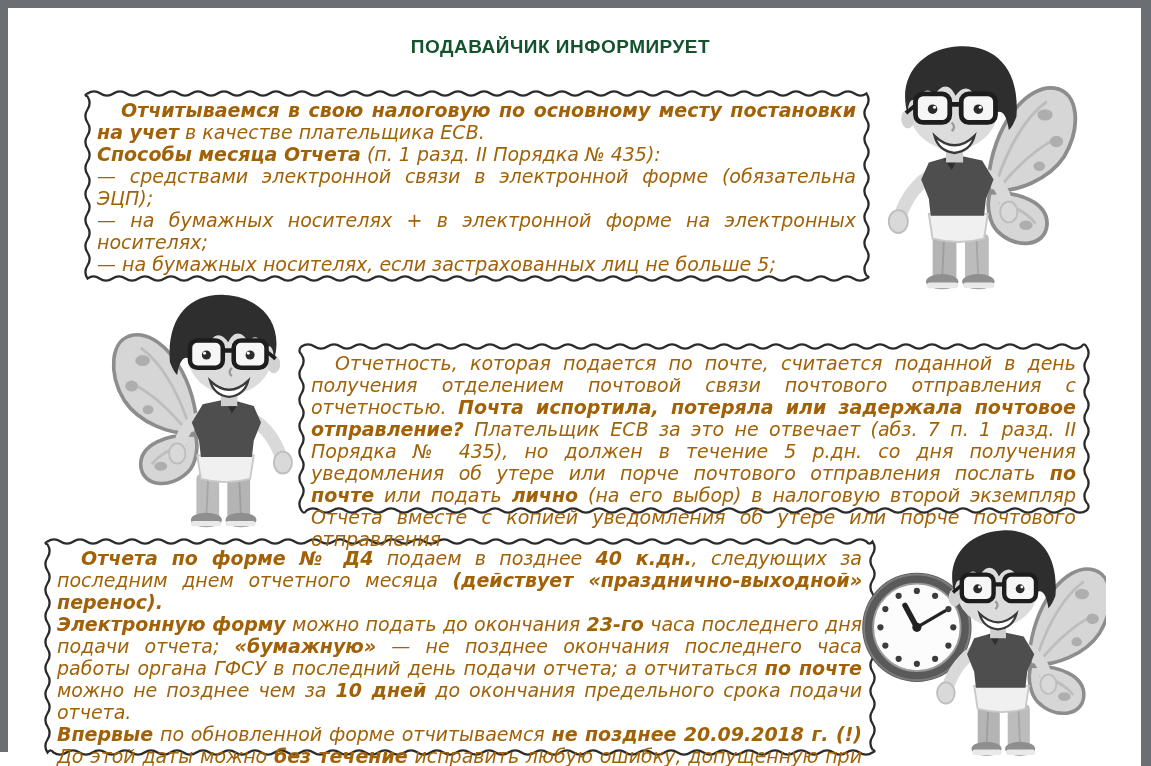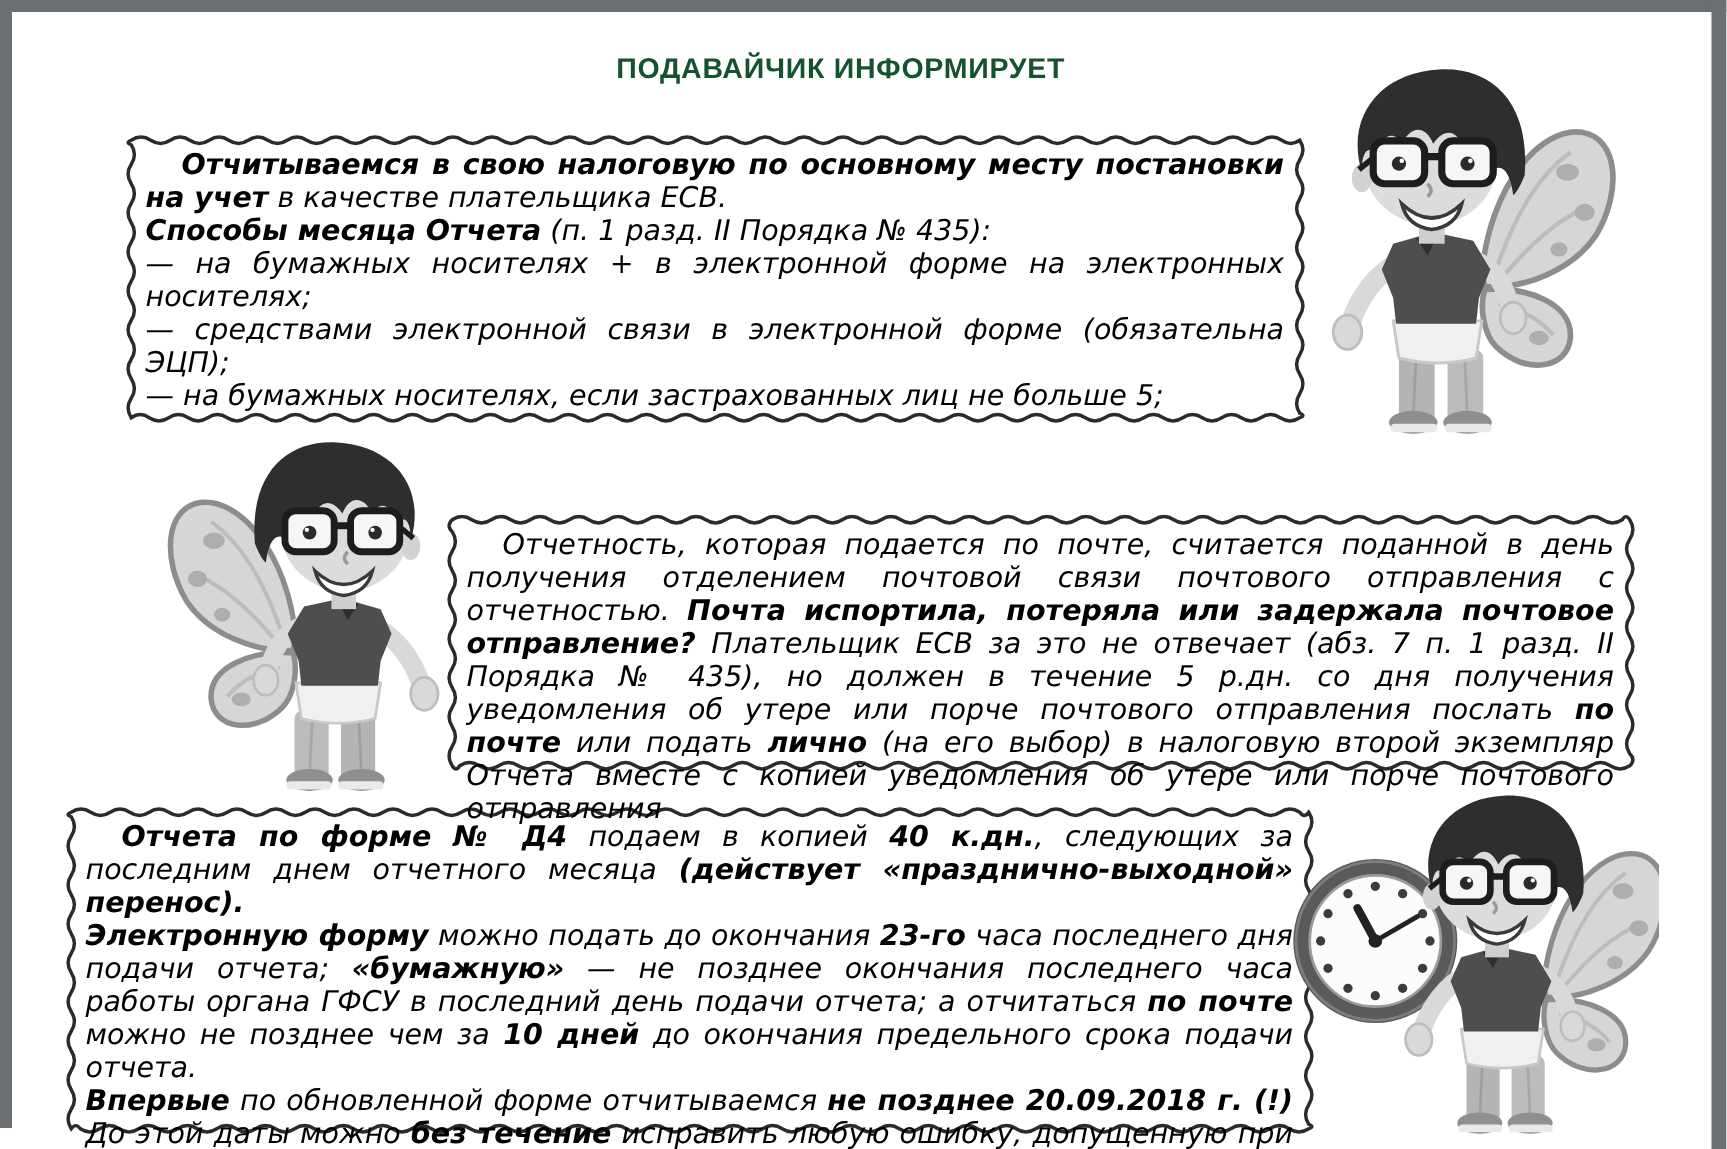--- a/index.html
+++ b/index.html
@@ -25,21 +25,21 @@
   }
 
   
   .bubble { position: absolute; }
   .bubble-border { position: absolute; left: 0; top: 0; width: 100%; height: 100%; display: block; }
   .bubble-content {
     position: relative; z-index: 1;
     padding: 9px 14px 6px 13px;
     font-style: italic;
     font-size: 19px; line-height: 22px;
-    color: #000000;
+    color: #a16207;
     text-align: justify;
   }
   .bubble1 { left: 84px;  top: 90px;  width: 786px; height: 192px; }
   .bubble2 { left: 298px; top: 343px; width: 792px; height: 171px; }
   .bubble3 { left: 44px;  top: 538px; width: 832px; height: 218px; }
   .line { margin: 0; }
   .line.indent { text-indent: 24px; }
   .b { font-weight: 700; }
 
   
@@ -116,41 +116,41 @@
     </defs>
   </svg>
 
   <section class="bubble bubble1">
     <svg class="bubble-border" xmlns="http://www.w3.org/2000/svg" viewBox="0 0 786 192">
         <path d="M 3.5 3.5 Q 10 -0.7000000000000002 16.5 3.5 Q 23 7.7 29.5 3.5 Q 36 -0.7000000000000002 42.5 3.5 Q 49 7.7 55.5 3.5 Q 62 -0.7000000000000002 68.5 3.5 Q 75 7.7 81.5 3.5 Q 88 -0.7000000000000002 94.5 3.5 Q 101 7.7 107.5 3.5 Q 114 -0.7000000000000002 120.5 3.5 Q 127 7.7 133.5 3.5 Q 140 -0.7000000000000002 146.5 3.5 Q 153 7.7 159.5 3.5 Q 166 -0.7000000000000002 172.5 3.5 Q 179 7.7 185.5 3.5 Q 192 -0.7000000000000002 198.5 3.5 Q 205 7.7 211.5 3.5 Q 218 -0.7000000000000002 224.5 3.5 Q 231 7.7 237.5 3.5 Q 244 -0.7000000000000002 250.5 3.5 Q 257 7.7 263.5 3.5 Q 270 -0.7000000000000002 276.5 3.5 Q 283 7.7 289.5 3.5 Q 296 -0.7000000000000002 302.5 3.5 Q 309 7.7 315.5 3.5 Q 322 -0.7000000000000002 328.5 3.5 Q 335 7.7 341.5 3.5 Q 348 -0.7000000000000002 354.5 3.5 Q 361 7.7 367.5 3.5 Q 374 -0.7000000000000002 380.5 3.5 Q 387 7.7 393.5 3.5 Q 400 -0.7000000000000002 406.5 3.5 Q 413 7.7 419.5 3.5 Q 426 -0.7000000000000002 432.5 3.5 Q 439 7.7 445.5 3.5 Q 452 -0.7000000000000002 458.5 3.5 Q 465 7.7 471.5 3.5 Q 478 -0.7000000000000002 484.5 3.5 Q 491 7.7 497.5 3.5 Q 504 -0.7000000000000002 510.5 3.5 Q 517 7.7 523.5 3.5 Q 530 -0.7000000000000002 536.5 3.5 Q 543 7.7 549.5 3.5 Q 556 -0.7000000000000002 562.5 3.5 Q 569 7.7 575.5 3.5 Q 582 -0.7000000000000002 588.5 3.5 Q 595 7.7 601.5 3.5 Q 608 -0.7000000000000002 614.5 3.5 Q 621 7.7 627.5 3.5 Q 634 -0.7000000000000002 640.5 3.5 Q 647 7.7 653.5 3.5 Q 660 -0.7000000000000002 666.5 3.5 Q 673 7.7 679.5 3.5 Q 686 -0.7000000000000002 692.5 3.5 Q 699 7.7 705.5 3.5 Q 712 -0.7000000000000002 718.5 3.5 Q 725 7.7 731.5 3.5 Q 738 -0.7000000000000002 744.5 3.5 Q 751 7.7 757.5 3.5 Q 764 -0.7000000000000002 770.5 3.5 Q 776.5 7.7 782.5 3.5 Q 786.7 10 782.5 16.5 Q 778.3 23 782.5 29.5 Q 786.7 36 782.5 42.5 Q 778.3 49 782.5 55.5 Q 786.7 62 782.5 68.5 Q 778.3 75 782.5 81.5 Q 786.7 88 782.5 94.5 Q 778.3 101 782.5 107.5 Q 786.7 114 782.5 120.5 Q 778.3 127 782.5 133.5 Q 786.7 140 782.5 146.5 Q 778.3 153 782.5 159.5 Q 786.7 166 782.5 172.5 Q 778.3 179 782.5 185.5 Q 786.7 187 782.5 188.5 Q 776 192.7 769.5 188.5 Q 763 184.3 756.5 188.5 Q 750 192.7 743.5 188.5 Q 737 184.3 730.5 188.5 Q 724 192.7 717.5 188.5 Q 711 184.3 704.5 188.5 Q 698 192.7 691.5 188.5 Q 685 184.3 678.5 188.5 Q 672 192.7 665.5 188.5 Q 659 184.3 652.5 188.5 Q 646 192.7 639.5 188.5 Q 633 184.3 626.5 188.5 Q 620 192.7 613.5 188.5 Q 607 184.3 600.5 188.5 Q 594 192.7 587.5 188.5 Q 581 184.3 574.5 188.5 Q 568 192.7 561.5 188.5 Q 555 184.3 548.5 188.5 Q 542 192.7 535.5 188.5 Q 529 184.3 522.5 188.5 Q 516 192.7 509.5 188.5 Q 503 184.3 496.5 188.5 Q 490 192.7 483.5 188.5 Q 477 184.3 470.5 188.5 Q 464 192.7 457.5 188.5 Q 451 184.3 444.5 188.5 Q 438 192.7 431.5 188.5 Q 425 184.3 418.5 188.5 Q 412 192.7 405.5 188.5 Q 399 184.3 392.5 188.5 Q 386 192.7 379.5 188.5 Q 373 184.3 366.5 188.5 Q 360 192.7 353.5 188.5 Q 347 184.3 340.5 188.5 Q 334 192.7 327.5 188.5 Q 321 184.3 314.5 188.5 Q 308 192.7 301.5 188.5 Q 295 184.3 288.5 188.5 Q 282 192.7 275.5 188.5 Q 269 184.3 262.5 188.5 Q 256 192.7 249.5 188.5 Q 243 184.3 236.5 188.5 Q 230 192.7 223.5 188.5 Q 217 184.3 210.5 188.5 Q 204 192.7 197.5 188.5 Q 191 184.3 184.5 188.5 Q 178 192.7 171.5 188.5 Q 165 184.3 158.5 188.5 Q 152 192.7 145.5 188.5 Q 139 184.3 132.5 188.5 Q 126 192.7 119.5 188.5 Q 113 184.3 106.5 188.5 Q 100 192.7 93.5 188.5 Q 87 184.3 80.5 188.5 Q 74 192.7 67.5 188.5 Q 61 184.3 54.5 188.5 Q 48 192.7 41.5 188.5 Q 35 184.3 28.5 188.5 Q 22 192.7 15.5 188.5 Q 9.5 184.3 3.5 188.5 Q -0.7000000000000002 182 3.5 175.5 Q 7.7 169 3.5 162.5 Q -0.7000000000000002 156 3.5 149.5 Q 7.7 143 3.5 136.5 Q -0.7000000000000002 130 3.5 123.5 Q 7.7 117 3.5 110.5 Q -0.7000000000000002 104 3.5 97.5 Q 7.7 91 3.5 84.5 Q -0.7000000000000002 78 3.5 71.5 Q 7.7 65 3.5 58.5 Q -0.7000000000000002 52 3.5 45.5 Q 7.7 39 3.5 32.5 Q -0.7000000000000002 26 3.5 19.5 Q 7.7 13 3.5 6.5 Q -0.7000000000000002 5 3.5 3.5 Z" fill="#ffffff" stroke="#2b2b2b" stroke-width="2.3"></path>
       </svg>
     <div class="bubble-content">
         <p class="line indent"><span class="b">Отчитываемся в свою налоговую по основному месту постановки на учет</span><span> в качестве плательщика ЕСВ.</span></p>
         <p class="line"><span class="b">Способы месяца Отчета</span><span> (п. 1 разд. II Порядка № 435):</span></p>
+        <p class="line"><span>— средствами электронной связи в электронной форме (обязательна ЭЦП);</span></p>
         <p class="line"><span>— на бумажных носителях + в электронной форме на электронных носителях;</span></p>
-        <p class="line"><span>— средствами электронной связи в электронной форме (обязательна ЭЦП);</span></p>
         <p class="line"><span>— на бумажных носителях, если застрахованных лиц не больше 5;</span></p>
       </div>
   </section>
 
   <section class="bubble bubble2">
     <svg class="bubble-border" xmlns="http://www.w3.org/2000/svg" viewBox="0 0 792 171">
         <path d="M 3.5 3.5 Q 10 -0.7000000000000002 16.5 3.5 Q 23 7.7 29.5 3.5 Q 36 -0.7000000000000002 42.5 3.5 Q 49 7.7 55.5 3.5 Q 62 -0.7000000000000002 68.5 3.5 Q 75 7.7 81.5 3.5 Q 88 -0.7000000000000002 94.5 3.5 Q 101 7.7 107.5 3.5 Q 114 -0.7000000000000002 120.5 3.5 Q 127 7.7 133.5 3.5 Q 140 -0.7000000000000002 146.5 3.5 Q 153 7.7 159.5 3.5 Q 166 -0.7000000000000002 172.5 3.5 Q 179 7.7 185.5 3.5 Q 192 -0.7000000000000002 198.5 3.5 Q 205 7.7 211.5 3.5 Q 218 -0.7000000000000002 224.5 3.5 Q 231 7.7 237.5 3.5 Q 244 -0.7000000000000002 250.5 3.5 Q 257 7.7 263.5 3.5 Q 270 -0.7000000000000002 276.5 3.5 Q 283 7.7 289.5 3.5 Q 296 -0.7000000000000002 302.5 3.5 Q 309 7.7 315.5 3.5 Q 322 -0.7000000000000002 328.5 3.5 Q 335 7.7 341.5 3.5 Q 348 -0.7000000000000002 354.5 3.5 Q 361 7.7 367.5 3.5 Q 374 -0.7000000000000002 380.5 3.5 Q 387 7.7 393.5 3.5 Q 400 -0.7000000000000002 406.5 3.5 Q 413 7.7 419.5 3.5 Q 426 -0.7000000000000002 432.5 3.5 Q 439 7.7 445.5 3.5 Q 452 -0.7000000000000002 458.5 3.5 Q 465 7.7 471.5 3.5 Q 478 -0.7000000000000002 484.5 3.5 Q 491 7.7 497.5 3.5 Q 504 -0.7000000000000002 510.5 3.5 Q 517 7.7 523.5 3.5 Q 530 -0.7000000000000002 536.5 3.5 Q 543 7.7 549.5 3.5 Q 556 -0.7000000000000002 562.5 3.5 Q 569 7.7 575.5 3.5 Q 582 -0.7000000000000002 588.5 3.5 Q 595 7.7 601.5 3.5 Q 608 -0.7000000000000002 614.5 3.5 Q 621 7.7 627.5 3.5 Q 634 -0.7000000000000002 640.5 3.5 Q 647 7.7 653.5 3.5 Q 660 -0.7000000000000002 666.5 3.5 Q 673 7.7 679.5 3.5 Q 686 -0.7000000000000002 692.5 3.5 Q 699 7.7 705.5 3.5 Q 712 -0.7000000000000002 718.5 3.5 Q 725 7.7 731.5 3.5 Q 738 -0.7000000000000002 744.5 3.5 Q 751 7.7 757.5 3.5 Q 764 -0.7000000000000002 770.5 3.5 Q 777 7.7 783.5 3.5 Q 786 -0.7000000000000002 788.5 3.5 Q 792.7 10 788.5 16.5 Q 784.3 23 788.5 29.5 Q 792.7 36 788.5 42.5 Q 784.3 49 788.5 55.5 Q 792.7 62 788.5 68.5 Q 784.3 75 788.5 81.5 Q 792.7 88 788.5 94.5 Q 784.3 101 788.5 107.5 Q 792.7 114 788.5 120.5 Q 784.3 127 788.5 133.5 Q 792.7 140 788.5 146.5 Q 784.3 153 788.5 159.5 Q 792.7 163.5 788.5 167.5 Q 782 171.7 775.5 167.5 Q 769 163.3 762.5 167.5 Q 756 171.7 749.5 167.5 Q 743 163.3 736.5 167.5 Q 730 171.7 723.5 167.5 Q 717 163.3 710.5 167.5 Q 704 171.7 697.5 167.5 Q 691 163.3 684.5 167.5 Q 678 171.7 671.5 167.5 Q 665 163.3 658.5 167.5 Q 652 171.7 645.5 167.5 Q 639 163.3 632.5 167.5 Q 626 171.7 619.5 167.5 Q 613 163.3 606.5 167.5 Q 600 171.7 593.5 167.5 Q 587 163.3 580.5 167.5 Q 574 171.7 567.5 167.5 Q 561 163.3 554.5 167.5 Q 548 171.7 541.5 167.5 Q 535 163.3 528.5 167.5 Q 522 171.7 515.5 167.5 Q 509 163.3 502.5 167.5 Q 496 171.7 489.5 167.5 Q 483 163.3 476.5 167.5 Q 470 171.7 463.5 167.5 Q 457 163.3 450.5 167.5 Q 444 171.7 437.5 167.5 Q 431 163.3 424.5 167.5 Q 418 171.7 411.5 167.5 Q 405 163.3 398.5 167.5 Q 392 171.7 385.5 167.5 Q 379 163.3 372.5 167.5 Q 366 171.7 359.5 167.5 Q 353 163.3 346.5 167.5 Q 340 171.7 333.5 167.5 Q 327 163.3 320.5 167.5 Q 314 171.7 307.5 167.5 Q 301 163.3 294.5 167.5 Q 288 171.7 281.5 167.5 Q 275 163.3 268.5 167.5 Q 262 171.7 255.5 167.5 Q 249 163.3 242.5 167.5 Q 236 171.7 229.5 167.5 Q 223 163.3 216.5 167.5 Q 210 171.7 203.5 167.5 Q 197 163.3 190.5 167.5 Q 184 171.7 177.5 167.5 Q 171 163.3 164.5 167.5 Q 158 171.7 151.5 167.5 Q 145 163.3 138.5 167.5 Q 132 171.7 125.5 167.5 Q 119 163.3 112.5 167.5 Q 106 171.7 99.5 167.5 Q 93 163.3 86.5 167.5 Q 80 171.7 73.5 167.5 Q 67 163.3 60.5 167.5 Q 54 171.7 47.5 167.5 Q 41 163.3 34.5 167.5 Q 28 171.7 21.5 167.5 Q 15 163.3 8.5 167.5 Q 6 171.7 3.5 167.5 Q -0.7000000000000002 161 3.5 154.5 Q 7.7 148 3.5 141.5 Q -0.7000000000000002 135 3.5 128.5 Q 7.7 122 3.5 115.5 Q -0.7000000000000002 109 3.5 102.5 Q 7.7 96 3.5 89.5 Q -0.7000000000000002 83 3.5 76.5 Q 7.7 70 3.5 63.5 Q -0.7000000000000002 57 3.5 50.5 Q 7.7 44 3.5 37.5 Q -0.7000000000000002 31 3.5 24.5 Q 7.7 18 3.5 11.5 Q -0.7000000000000002 7.5 3.5 3.5 Z" fill="#ffffff" stroke="#2b2b2b" stroke-width="2.3"></path>
       </svg>
     <div class="bubble-content">
         <p class="line indent"><span>Отчетность, которая подается по почте, считается поданной в день получения отделением почтовой связи почтового отправления с отчетностью. </span><span class="b">Почта испортила, потеряла или задержала почтовое отправление?</span><span> Плательщик ЕСВ за это не отвечает (абз. 7 п. 1 разд. II Порядка № 435), но должен в течение 5 р.дн. со дня получения уведомления об утере или порче почтового отправления послать </span><span class="b">по почте</span><span> или подать </span><span class="b">лично</span><span> (на его выбор) в налоговую второй экземпляр Отчета вместе с копией уведомления об утере или порче почтового отправления</span></p>
       </div>
   </section>
 
   <section class="bubble bubble3">
     <svg class="bubble-border" xmlns="http://www.w3.org/2000/svg" viewBox="0 0 832 218">
         <path d="M 3.5 3.5 Q 10 -0.7000000000000002 16.5 3.5 Q 23 7.7 29.5 3.5 Q 36 -0.7000000000000002 42.5 3.5 Q 49 7.7 55.5 3.5 Q 62 -0.7000000000000002 68.5 3.5 Q 75 7.7 81.5 3.5 Q 88 -0.7000000000000002 94.5 3.5 Q 101 7.7 107.5 3.5 Q 114 -0.7000000000000002 120.5 3.5 Q 127 7.7 133.5 3.5 Q 140 -0.7000000000000002 146.5 3.5 Q 153 7.7 159.5 3.5 Q 166 -0.7000000000000002 172.5 3.5 Q 179 7.7 185.5 3.5 Q 192 -0.7000000000000002 198.5 3.5 Q 205 7.7 211.5 3.5 Q 218 -0.7000000000000002 224.5 3.5 Q 231 7.7 237.5 3.5 Q 244 -0.7000000000000002 250.5 3.5 Q 257 7.7 263.5 3.5 Q 270 -0.7000000000000002 276.5 3.5 Q 283 7.7 289.5 3.5 Q 296 -0.7000000000000002 302.5 3.5 Q 309 7.7 315.5 3.5 Q 322 -0.7000000000000002 328.5 3.5 Q 335 7.7 341.5 3.5 Q 348 -0.7000000000000002 354.5 3.5 Q 361 7.7 367.5 3.5 Q 374 -0.7000000000000002 380.5 3.5 Q 387 7.7 393.5 3.5 Q 400 -0.7000000000000002 406.5 3.5 Q 413 7.7 419.5 3.5 Q 426 -0.7000000000000002 432.5 3.5 Q 439 7.7 445.5 3.5 Q 452 -0.7000000000000002 458.5 3.5 Q 465 7.7 471.5 3.5 Q 478 -0.7000000000000002 484.5 3.5 Q 491 7.7 497.5 3.5 Q 504 -0.7000000000000002 510.5 3.5 Q 517 7.7 523.5 3.5 Q 530 -0.7000000000000002 536.5 3.5 Q 543 7.7 549.5 3.5 Q 556 -0.7000000000000002 562.5 3.5 Q 569 7.7 575.5 3.5 Q 582 -0.7000000000000002 588.5 3.5 Q 595 7.7 601.5 3.5 Q 608 -0.7000000000000002 614.5 3.5 Q 621 7.7 627.5 3.5 Q 634 -0.7000000000000002 640.5 3.5 Q 647 7.7 653.5 3.5 Q 660 -0.7000000000000002 666.5 3.5 Q 673 7.7 679.5 3.5 Q 686 -0.7000000000000002 692.5 3.5 Q 699 7.7 705.5 3.5 Q 712 -0.7000000000000002 718.5 3.5 Q 725 7.7 731.5 3.5 Q 738 -0.7000000000000002 744.5 3.5 Q 751 7.7 757.5 3.5 Q 764 -0.7000000000000002 770.5 3.5 Q 777 7.7 783.5 3.5 Q 790 -0.7000000000000002 796.5 3.5 Q 803 7.7 809.5 3.5 Q 816 -0.7000000000000002 822.5 3.5 Q 825.5 7.7 828.5 3.5 Q 832.7 10 828.5 16.5 Q 824.3 23 828.5 29.5 Q 832.7 36 828.5 42.5 Q 824.3 49 828.5 55.5 Q 832.7 62 828.5 68.5 Q 824.3 75 828.5 81.5 Q 832.7 88 828.5 94.5 Q 824.3 101 828.5 107.5 Q 832.7 114 828.5 120.5 Q 824.3 127 828.5 133.5 Q 832.7 140 828.5 146.5 Q 824.3 153 828.5 159.5 Q 832.7 166 828.5 172.5 Q 824.3 179 828.5 185.5 Q 832.7 192 828.5 198.5 Q 824.3 205 828.5 211.5 Q 832.7 213 828.5 214.5 Q 822 218.7 815.5 214.5 Q 809 210.3 802.5 214.5 Q 796 218.7 789.5 214.5 Q 783 210.3 776.5 214.5 Q 770 218.7 763.5 214.5 Q 757 210.3 750.5 214.5 Q 744 218.7 737.5 214.5 Q 731 210.3 724.5 214.5 Q 718 218.7 711.5 214.5 Q 705 210.3 698.5 214.5 Q 692 218.7 685.5 214.5 Q 679 210.3 672.5 214.5 Q 666 218.7 659.5 214.5 Q 653 210.3 646.5 214.5 Q 640 218.7 633.5 214.5 Q 627 210.3 620.5 214.5 Q 614 218.7 607.5 214.5 Q 601 210.3 594.5 214.5 Q 588 218.7 581.5 214.5 Q 575 210.3 568.5 214.5 Q 562 218.7 555.5 214.5 Q 549 210.3 542.5 214.5 Q 536 218.7 529.5 214.5 Q 523 210.3 516.5 214.5 Q 510 218.7 503.5 214.5 Q 497 210.3 490.5 214.5 Q 484 218.7 477.5 214.5 Q 471 210.3 464.5 214.5 Q 458 218.7 451.5 214.5 Q 445 210.3 438.5 214.5 Q 432 218.7 425.5 214.5 Q 419 210.3 412.5 214.5 Q 406 218.7 399.5 214.5 Q 393 210.3 386.5 214.5 Q 380 218.7 373.5 214.5 Q 367 210.3 360.5 214.5 Q 354 218.7 347.5 214.5 Q 341 210.3 334.5 214.5 Q 328 218.7 321.5 214.5 Q 315 210.3 308.5 214.5 Q 302 218.7 295.5 214.5 Q 289 210.3 282.5 214.5 Q 276 218.7 269.5 214.5 Q 263 210.3 256.5 214.5 Q 250 218.7 243.5 214.5 Q 237 210.3 230.5 214.5 Q 224 218.7 217.5 214.5 Q 211 210.3 204.5 214.5 Q 198 218.7 191.5 214.5 Q 185 210.3 178.5 214.5 Q 172 218.7 165.5 214.5 Q 159 210.3 152.5 214.5 Q 146 218.7 139.5 214.5 Q 133 210.3 126.5 214.5 Q 120 218.7 113.5 214.5 Q 107 210.3 100.5 214.5 Q 94 218.7 87.5 214.5 Q 81 210.3 74.5 214.5 Q 68 218.7 61.5 214.5 Q 55 210.3 48.5 214.5 Q 42 218.7 35.5 214.5 Q 29 210.3 22.5 214.5 Q 16 218.7 9.5 214.5 Q 6.5 210.3 3.5 214.5 Q -0.7000000000000002 208 3.5 201.5 Q 7.7 195 3.5 188.5 Q -0.7000000000000002 182 3.5 175.5 Q 7.7 169 3.5 162.5 Q -0.7000000000000002 156 3.5 149.5 Q 7.7 143 3.5 136.5 Q -0.7000000000000002 130 3.5 123.5 Q 7.7 117 3.5 110.5 Q -0.7000000000000002 104 3.5 97.5 Q 7.7 91 3.5 84.5 Q -0.7000000000000002 78 3.5 71.5 Q 7.7 65 3.5 58.5 Q -0.7000000000000002 52 3.5 45.5 Q 7.7 39 3.5 32.5 Q -0.7000000000000002 26 3.5 19.5 Q 7.7 13 3.5 6.5 Q -0.7000000000000002 5 3.5 3.5 Z" fill="#ffffff" stroke="#2b2b2b" stroke-width="2.3"></path>
       </svg>
     <div class="bubble-content">
-        <p class="line indent"><span class="b">Отчета по форме № Д4</span><span> подаем в копией </span><span class="b">40 к.дн.</span><span>, следующих за последним днем отчетного месяца </span><span class="b">(действует «празднично-выходной» перенос).</span></p>
+        <p class="line indent"><span class="b">Отчета по форме № Д4</span><span> подаем в позднее </span><span class="b">40 к.дн.</span><span>, следующих за последним днем отчетного месяца </span><span class="b">(действует «празднично-выходной» перенос).</span></p>
         <p class="line"><span class="b">Электронную форму</span><span> можно подать до окончания </span><span class="b">23-го</span><span> часа последнего дня подачи отчета; </span><span class="b">«бумажную»</span><span> — не позднее окончания последнего часа работы органа ГФСУ в последний день подачи отчета; а отчитаться </span><span class="b">по почте</span><span> можно не позднее чем за </span><span class="b">10 дней</span><span> до окончания предельного срока подачи отчета.</span></p>
         <p class="line"><span class="b">Впервые</span><span> по обновленной форме отчитываемся </span><span class="b">не позднее 20.09.2018 г. (!)</span><span> До этой даты можно </span><span class="b">без течение</span><span> исправить любую ошибку, допущенную при заполнении уже поданной формы за текущий отчетный месяц</span></p>
       </div>
   </section>
 
   <svg class="mascot mascot-1" viewBox="0 0 210 270" preserveAspectRatio="xMidYMax meet" xmlns="http://www.w3.org/2000/svg" xmlns:xlink="http://www.w3.org/1999/xlink">
     <use href="#boy-fig" xlink:href="#boy-fig"></use>
   </svg>
 
   <svg class="mascot mascot-2" viewBox="0 0 210 270" preserveAspectRatio="xMidYMax meet" xmlns="http://www.w3.org/2000/svg" xmlns:xlink="http://www.w3.org/1999/xlink">

